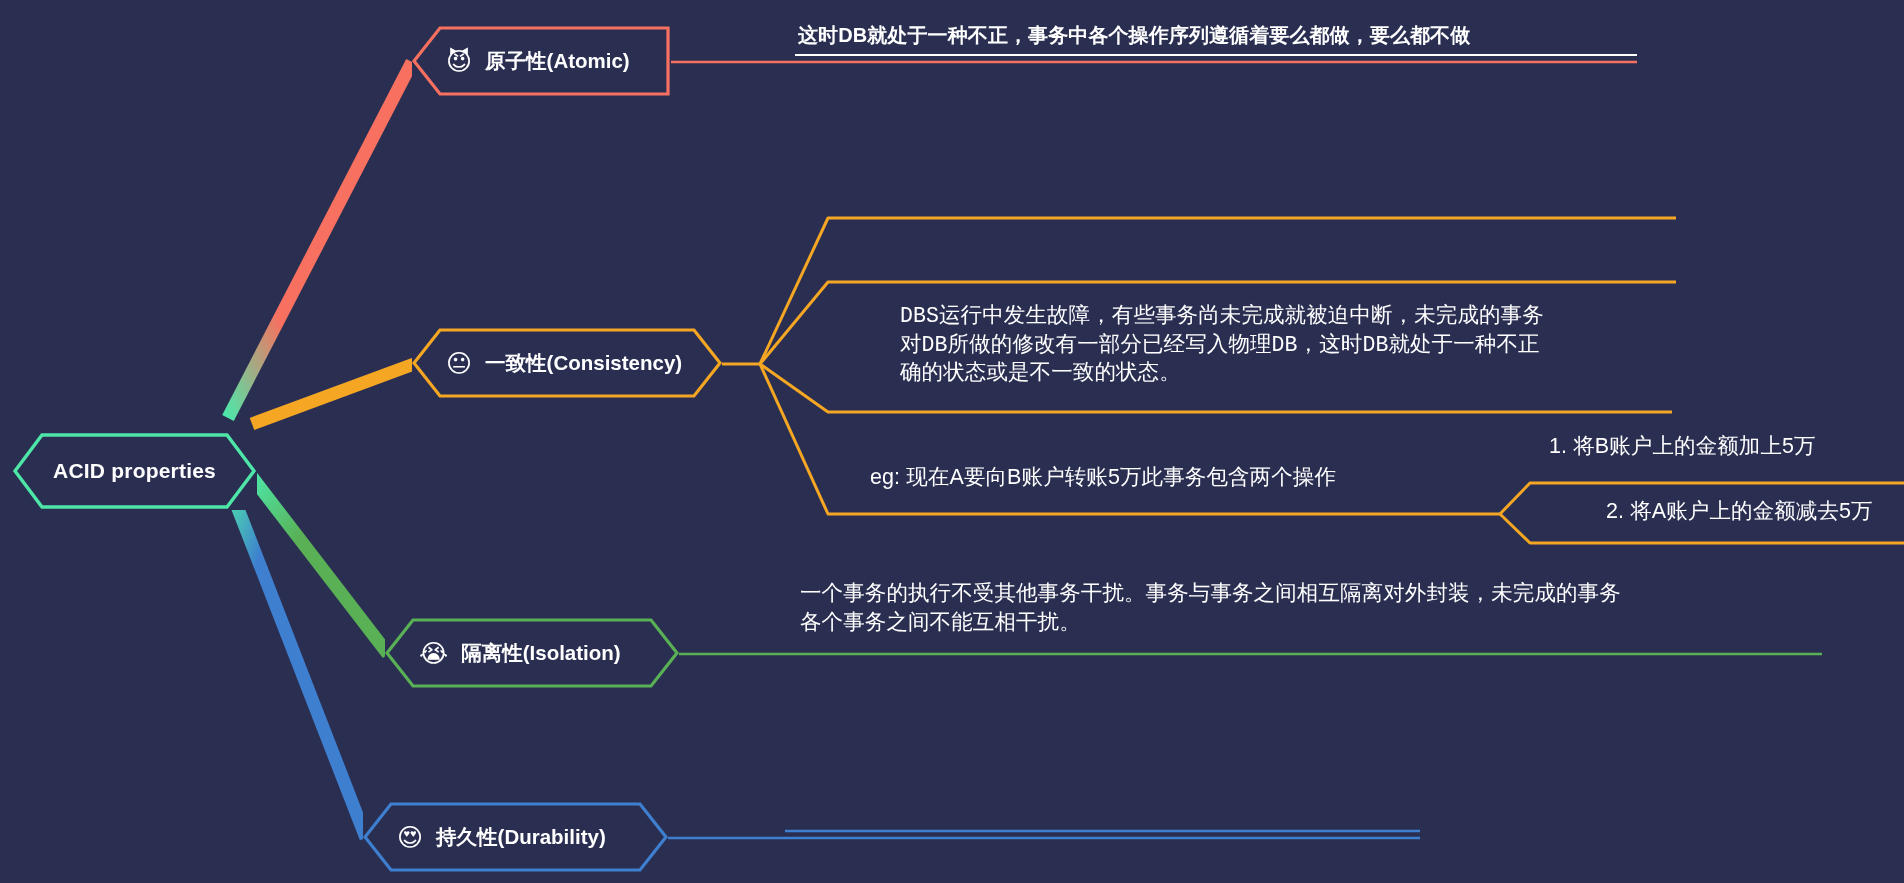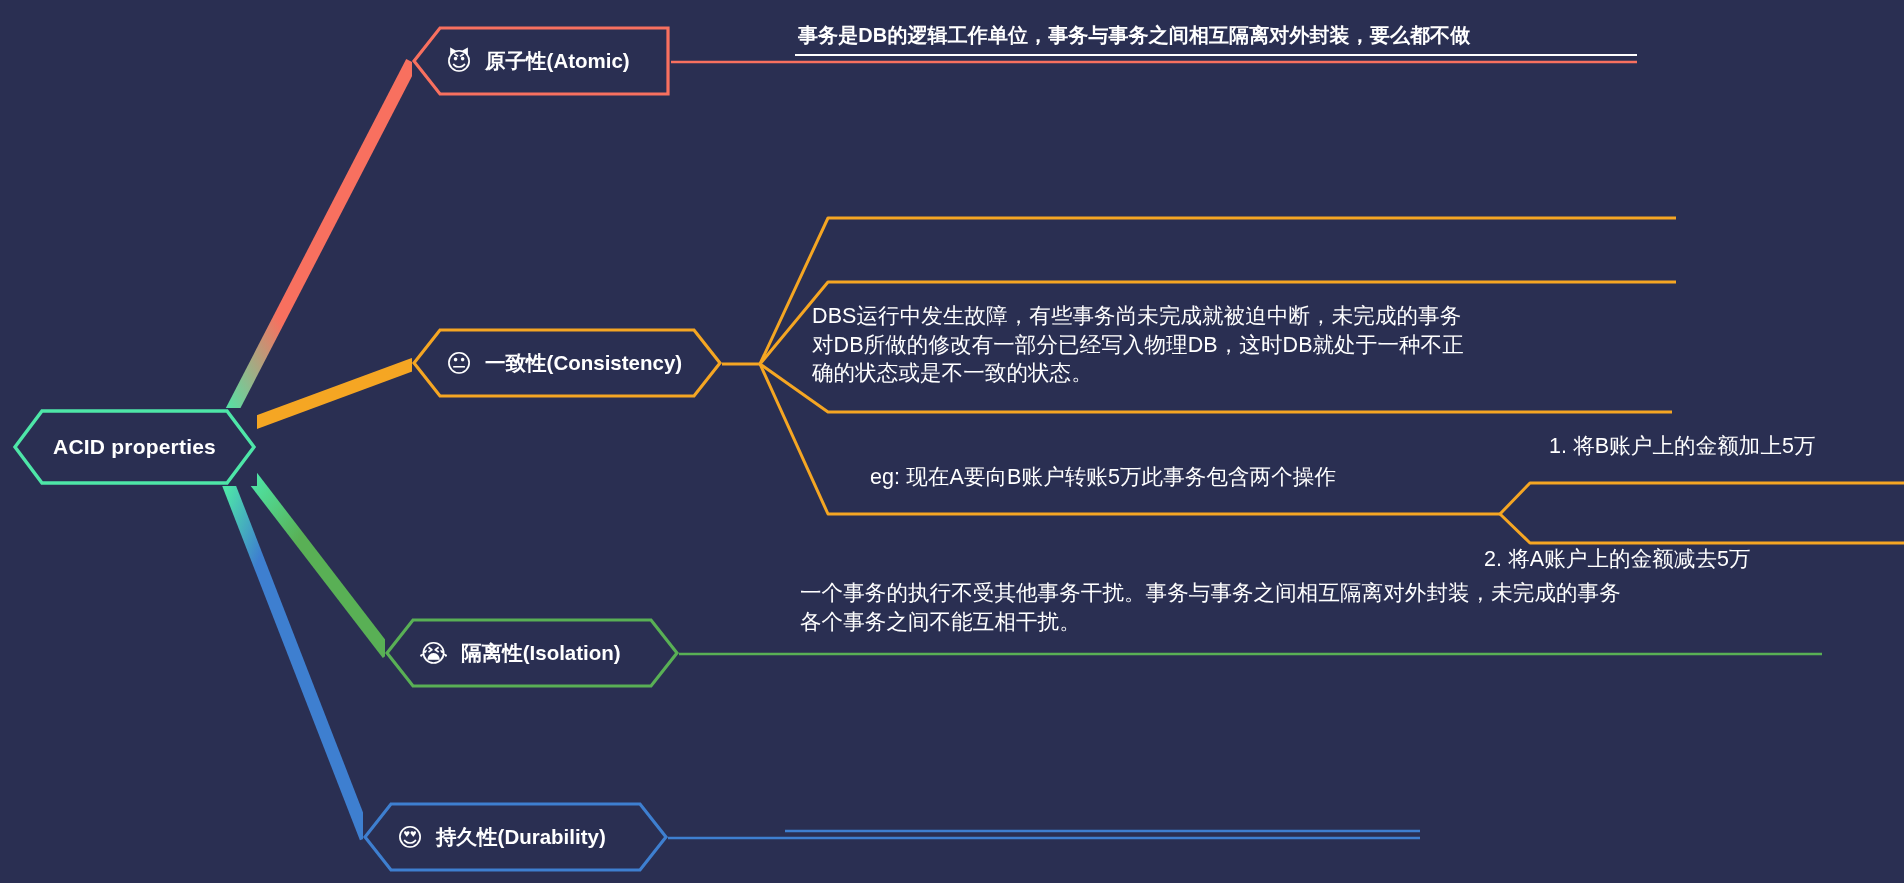--- a/index.html
+++ b/index.html
@@ -20,21 +20,21 @@
     color: #ffffff;
     font-weight: bold;
     white-space: nowrap;
     background: #2a2f52;
   }
   .hex .hexbg { position: absolute; inset: 0; z-index: 0; }
   .hex .emoji { position: relative; z-index: 2; font-size: 25px; line-height: 1; margin-right: 13px;
                 display: inline-flex; align-items: center; justify-content: center; }
   .hex .lbl { position: relative; z-index: 2; }
 
-  #root-node { left: 12px; top: 408px; width: 245px; height: 78px; font-size: 21px; }
+  #root-node { left: 12px; top: 432px; width: 245px; height: 78px; font-size: 21px; }
   #root-node .lbl { width: 100%; text-align: center; letter-spacing: .2px; }
 
   .branch { height: 72px; font-size: 20.5px; }
   #node-atomic      { left: 412px;  top: 25px;  width: 259px; }
   #node-consistency { left: 412px;  top: 327px; width: 310px; }
   #node-isolation   { left: 385px;  top: 617px; width: 294px; }
   #node-durability  { left: 363px;  top: 801px; width: 305px; }
 
   
   .leaf {
@@ -43,24 +43,24 @@
     font-size: 21.5px;
     line-height: 1.33;
     letter-spacing: .1px;
     white-space: pre-line;
   }
   .leaf.bold { font-weight: bold; font-size: 20px; }
 
   #leaf-a1  { left: 798px;  top: 22px;  }
   #leaf-c1  { left: 852px;  top: 170px; }
   #leaf-c2  { left: 852px;  top: 239px; }
-  #leaf-c3  { left: 812px;  top: 302px; }
+  #leaf-c3  { left: 900px;  top: 302px; font-family: Liberation Mono, monospace; }
   #leaf-c4  { left: 852px;  top: 463px; margin-left: 18px; }
   #leaf-c4a { left: 1549px; top: 432px; }
-  #leaf-c4b { left: 1484px; top: 497px; margin-top: 48px; }
+  #leaf-c4b { left: 1606px; top: 497px; }
   #leaf-i1  { left: 800px;  top: 579px; }
   #leaf-d1  { left: 788px;  top: 793px; }
 </style>
 </head>
 <body>
 
 <div id="canvas">
 
   <svg id="wires" viewBox="0 0 1904 883" xmlns="http://www.w3.org/2000/svg">
     <defs>
@@ -144,21 +144,21 @@
   </div>
 
   <div class="hex branch" id="node-durability">
     <svg class="hexbg" viewBox="0 0 305 72" preserveAspectRatio="none" xmlns="http://www.w3.org/2000/svg">
       <polygon points="28,3 277,3 303,36 277,69 28,69 2,36" fill="#2a2f52" stroke="#3e7fd0" stroke-width="3.2"></polygon>
     </svg>
     <span class="emoji">😍</span>
     <span class="lbl">持久性(Durability)</span>
   </div>
 
-  <div class="leaf bold" id="leaf-a1">事务是DB的逻辑工作单位，事务与事务之间相互隔离对外封装，要么都不做</div>
+  <div class="leaf bold" id="leaf-a1">这时DB就处于一种不正，事务中各个操作序列遵循着要么都做，要么都不做</div>
 
   <div class="leaf" id="leaf-c3">DBS运行中发生故障，有些事务尚未完成就被迫中断，未完成的事务
 对DB所做的修改有一部分已经写入物理DB，这时DB就处于一种不正
 确的状态或是不一致的状态。</div>
   <div class="leaf" id="leaf-c4">eg: 现在A要向B账户转账5万此事务包含两个操作</div>
   <div class="leaf" id="leaf-c4a">1. 将B账户上的金额加上5万</div>
   <div class="leaf" id="leaf-c4b">2. 将A账户上的金额减去5万</div>
 
   <div class="leaf" id="leaf-i1">一个事务的执行不受其他事务干扰。事务与事务之间相互隔离对外封装，未完成的事务
 各个事务之间不能互相干扰。</div>

